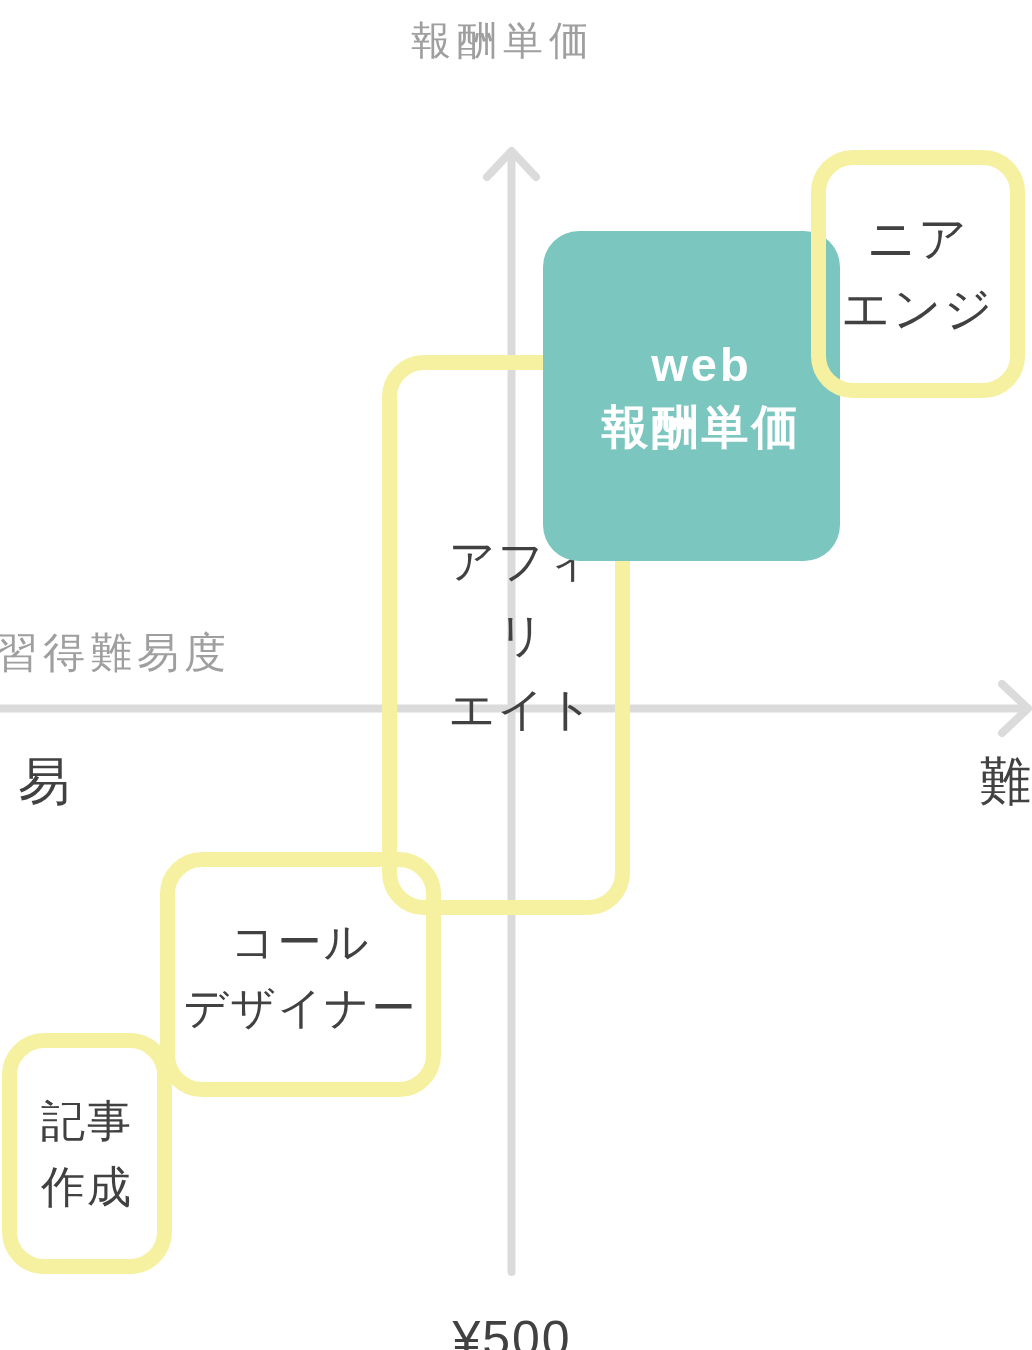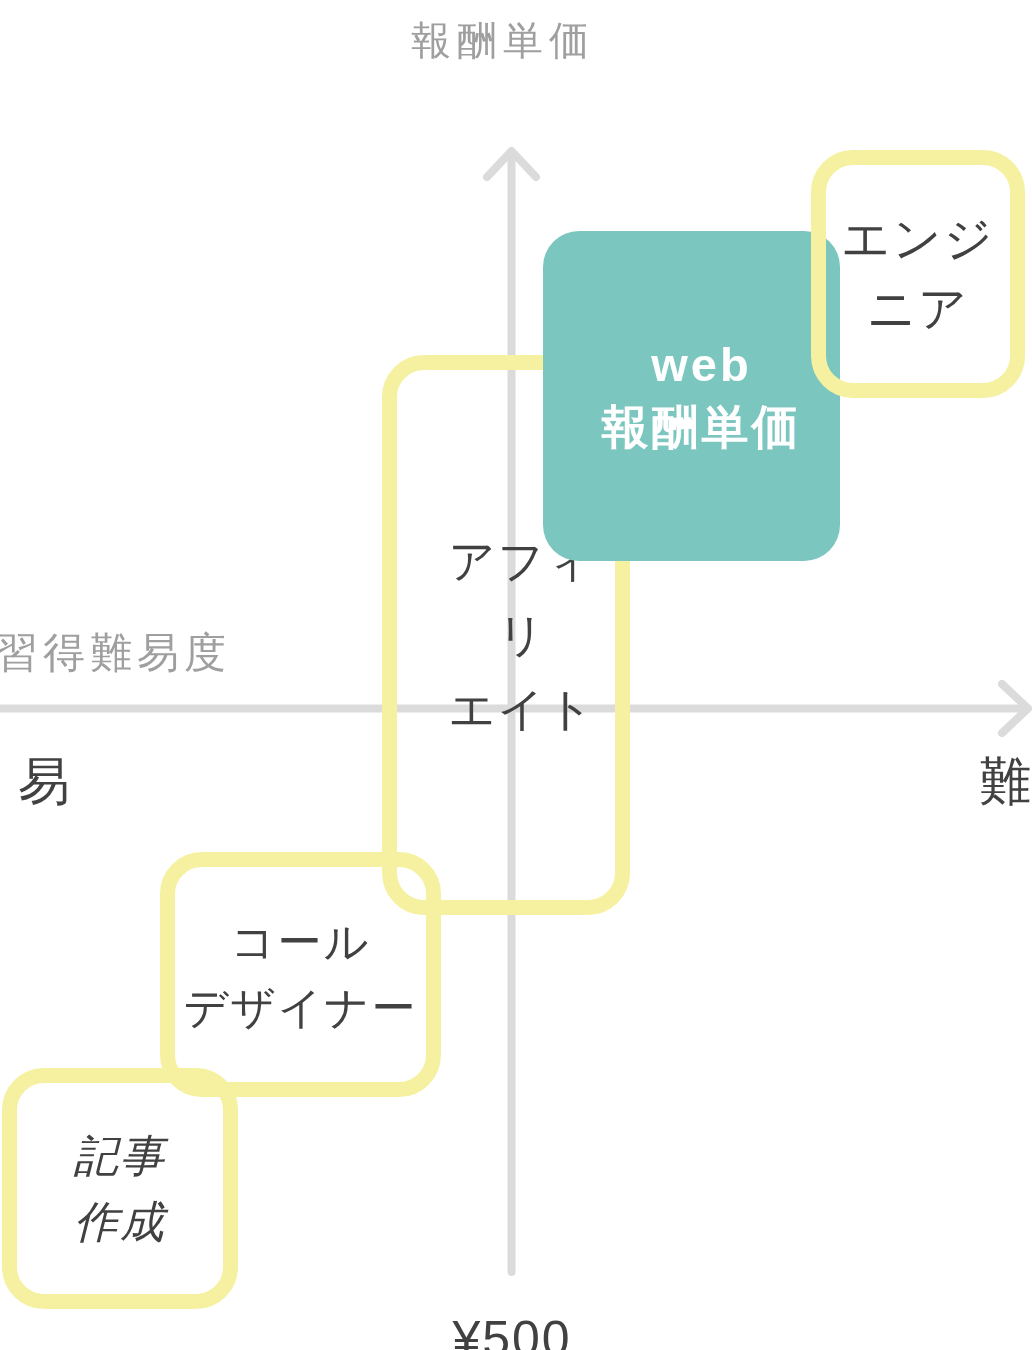--- a/index.html
+++ b/index.html
@@ -66,21 +66,21 @@
     color: var(--text-dark);
   }
   .outline { border: 15px solid var(--highlight-yellow); background: transparent; }
 
   .box-affiliate { left: 382px; top: 355px; width: 248px; height: 560px; }
   .box-affiliate span { font-size: 46px; line-height: 74px; margin-left: 32px; }
 
   .box-callcenter { left: 160px; top: 852px; width: 281px; height: 245px; }
   .box-callcenter span { font-size: 44px; line-height: 66px; }
 
-  .box-article { left: 2px; top: 1068px; width: 236px; height: 241px; font-style: italic; }
+  .box-article { left: 2px; top: 1033px; width: 170px; height: 241px; }
   .box-article span { font-size: 44px; line-height: 66px; }
 
   .box-designer {
     left: 543px; top: 231px; width: 297px; height: 330px;
     background: var(--accent-teal);
     border-radius: 36px;
   }
   .box-designer span {
     color: var(--text-on-accent);
     font-weight: bold;
@@ -135,18 +135,18 @@
 
   <div class="box box-designer">
     <div class="box-label">
       <span>web</span>
       <span>報酬単価</span>
     </div>
   </div>
 
   <div class="box outline box-engineer">
     <div class="box-label">
+      <span>ニア</span>
       <span>エンジ</span>
-      <span>ニア</span>
     </div>
   </div>
 
 </div>
 
 </body></html>

